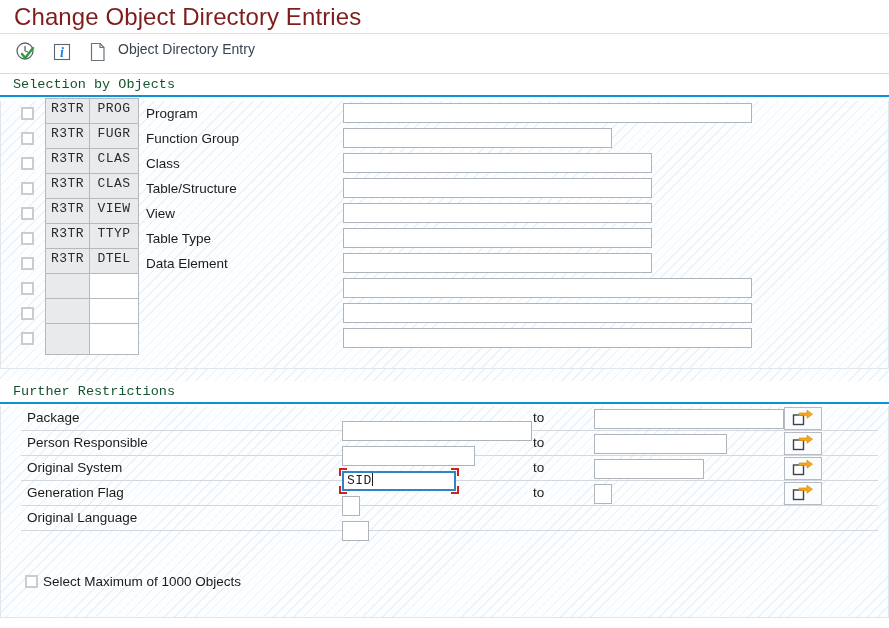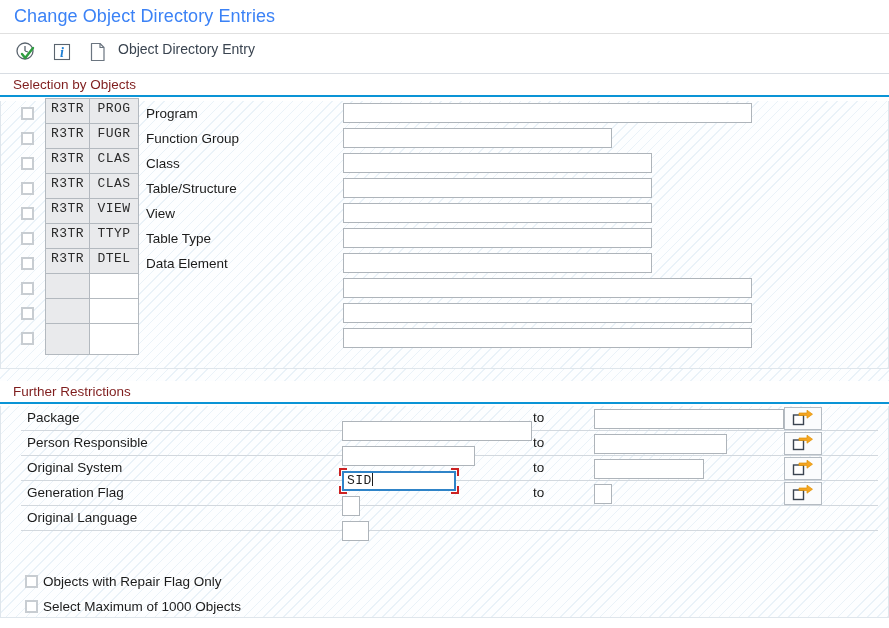--- a/index.html
+++ b/index.html
@@ -21,22 +21,22 @@
   .titlebar {
     height: 34px;
     background: #ffffff;
     border-bottom: 1px solid #e0e0e0;
     display: flex;
     align-items: center;
     padding: 0 0 0 14px;
     box-sizing: border-box;
   }
   .titlebar-text {
-    font-size: 18px;
-    color: #3b82f6;
+    font-size: 24px;
+    color: #7f1d1d;
     letter-spacing: .1px;
   }
 
   
   .toolbar {
     height: 40px;
     background: #ffffff;
     border-bottom: 1px solid #d8dde3;
     display: flex;
     align-items: center;
@@ -75,21 +75,22 @@
       rgba(255,255,255,0) 7px
     );
   }
 
   
   .panel { position: relative; }
   .panel-head {
     background: #ffffff;
     padding: 3px 0 3px 13px;
     font-size: 13.5px;
-    color: #7f1d1d;
+    color: #14532d;
+    font-family: Liberation Mono, monospace;
   }
   .panel-rule {
     height: 2px;
     background: #0a94d6;
     width: 100%;
   }
   .panel-body {
     position: relative;
     border-left: 1px solid #dfe6ec;
     border-right: 1px solid #dfe6ec;
@@ -436,20 +437,16 @@
       <div class="fr-row">
         <div class="fr-underline"></div>
         <div class="fr-label">Original Language</div>
         <div class="fieldwrap" style="left: 341px; top: 3px;">
           <div class="fr-input" style="position: relative; top: 0px; width: 27px;"><span class="fld-text"></span></div>
         </div>
       </div>
       <div style="height: 38px;"></div>
       <div class="bottom-cbx-row">
         <div class="cbx"></div>
-        <span class="lbl">Objects with Repair Flag Only</span>
-      </div>
-      <div class="bottom-cbx-row">
-        <div class="cbx"></div>
         <span class="lbl">Select Maximum of 1000 Objects</span>
       </div>
     </div>
 </div>
 
 </body></html>

